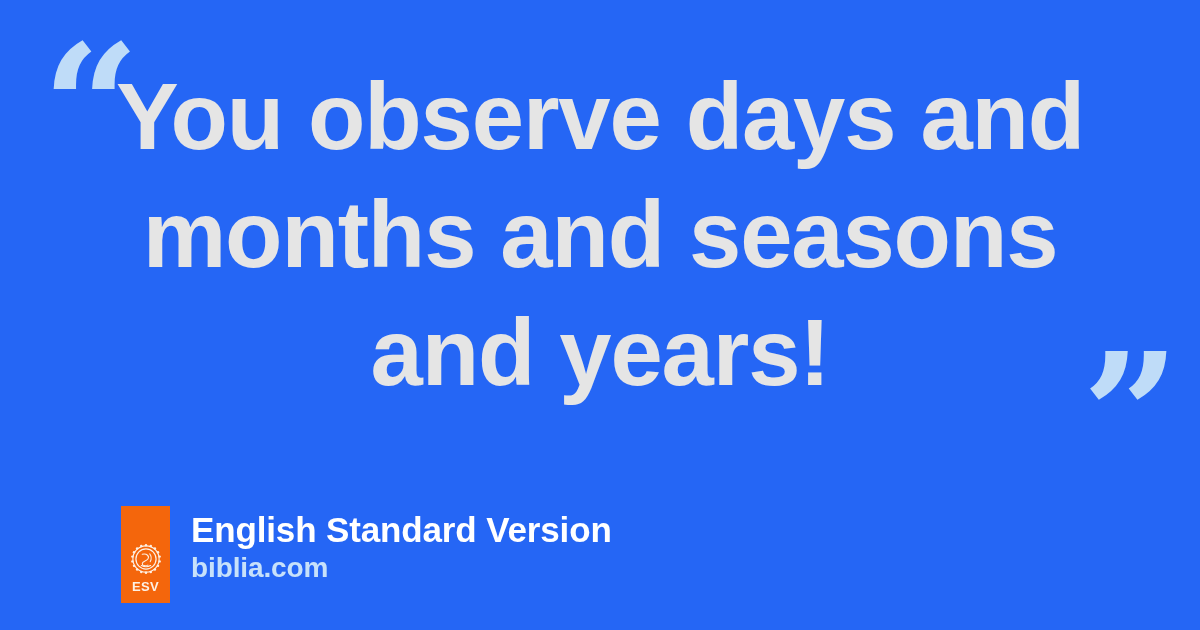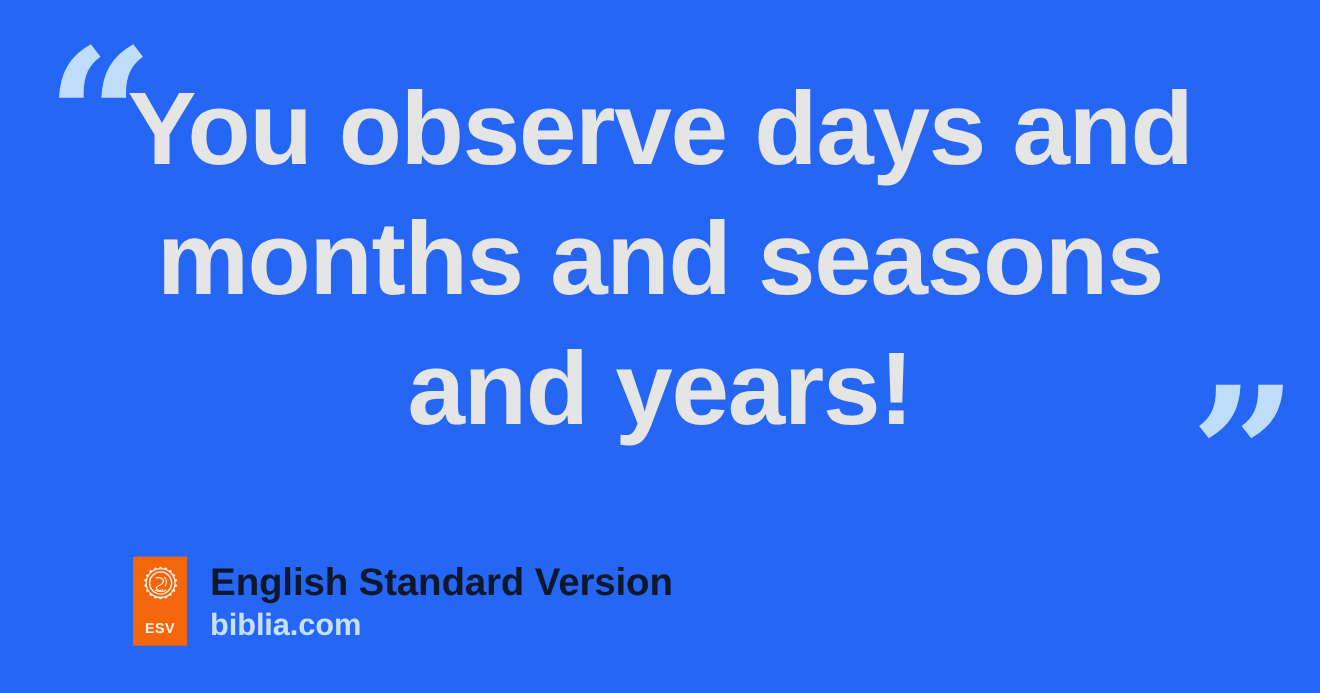--- a/index.html
+++ b/index.html
@@ -66,28 +66,28 @@
   #attribution {
     position: absolute;
     left: 121px;
     top: 506px;
     display: flex;
     align-items: flex-start;
   }
 
   #esv-logo {
     width: 49px;
-    height: 81px;
+    height: 97px;
     background: #f4660c;
     position: relative;
     flex: 0 0 auto;
     display: flex;
     flex-direction: column;
     align-items: center;
-    justify-content: flex-start;
+    justify-content: center;
     padding-top: 9px;
   }
 
   #esv-seal {
     width: 30px;
     height: 30px;
     display: block;
   }
 
   #esv-logo-label {
@@ -104,21 +104,21 @@
   }
 
   #attribution-text {
     margin-left: 21px;
     padding-top: 3px;
     display: flex;
     flex-direction: column;
   }
 
   #version-name {
-    color: #0f172a;
+    color: #ffffff;
     font-size: 35px;
     font-weight: 700;
     line-height: 42px;
     letter-spacing: -0.004em;
     white-space: nowrap;
   }
 
   #site-url {
     color: #c7e1fa;
     font-size: 28px;

